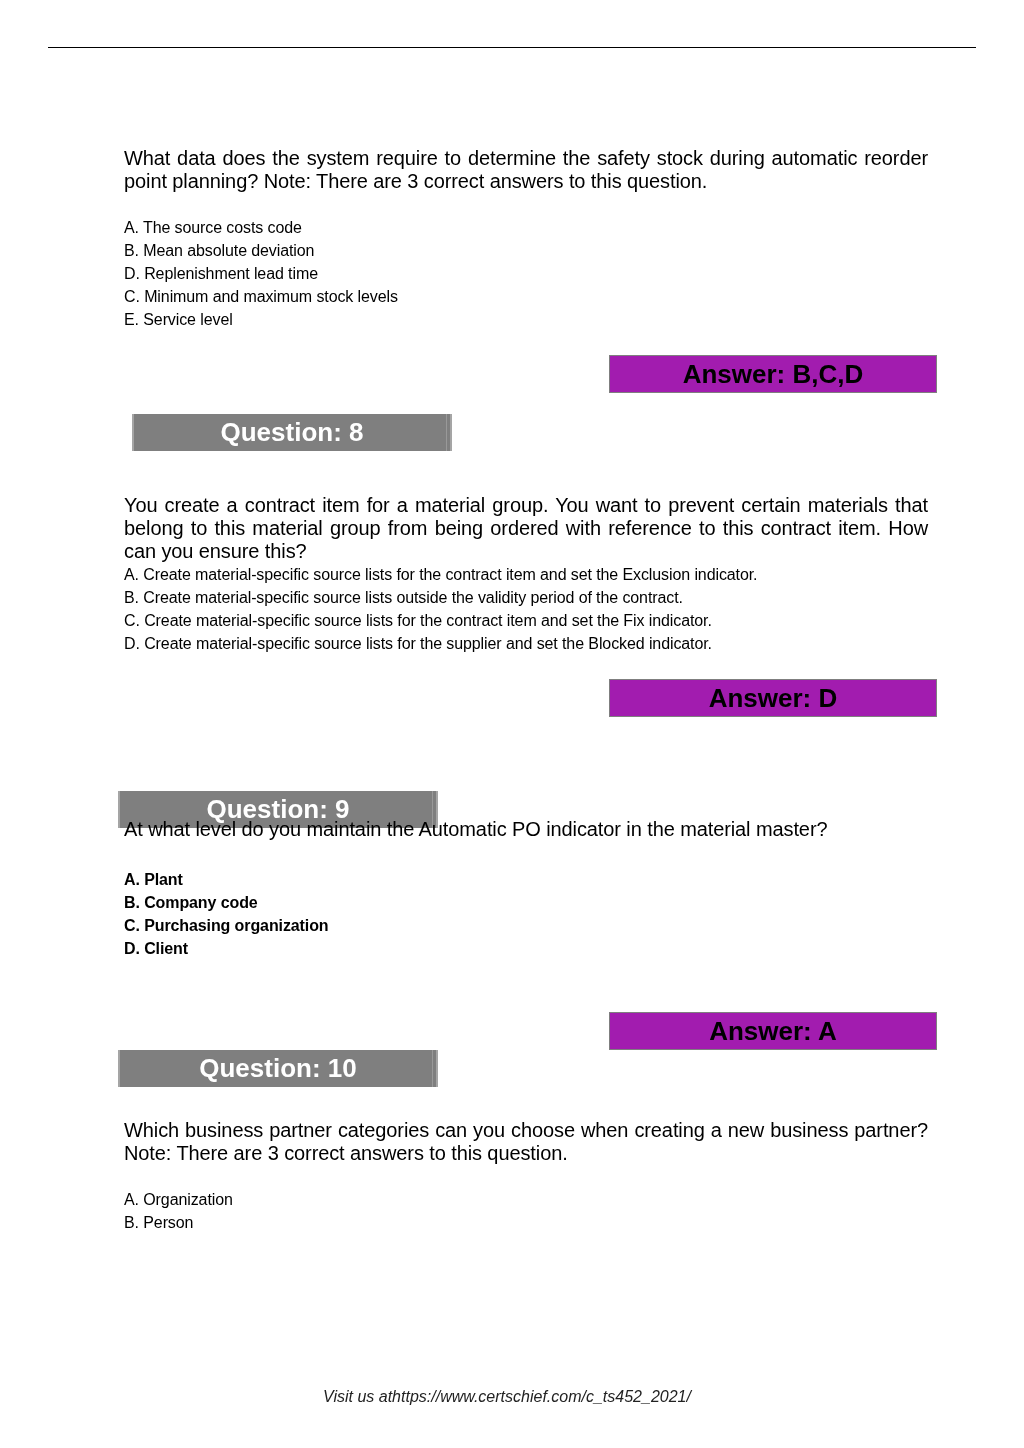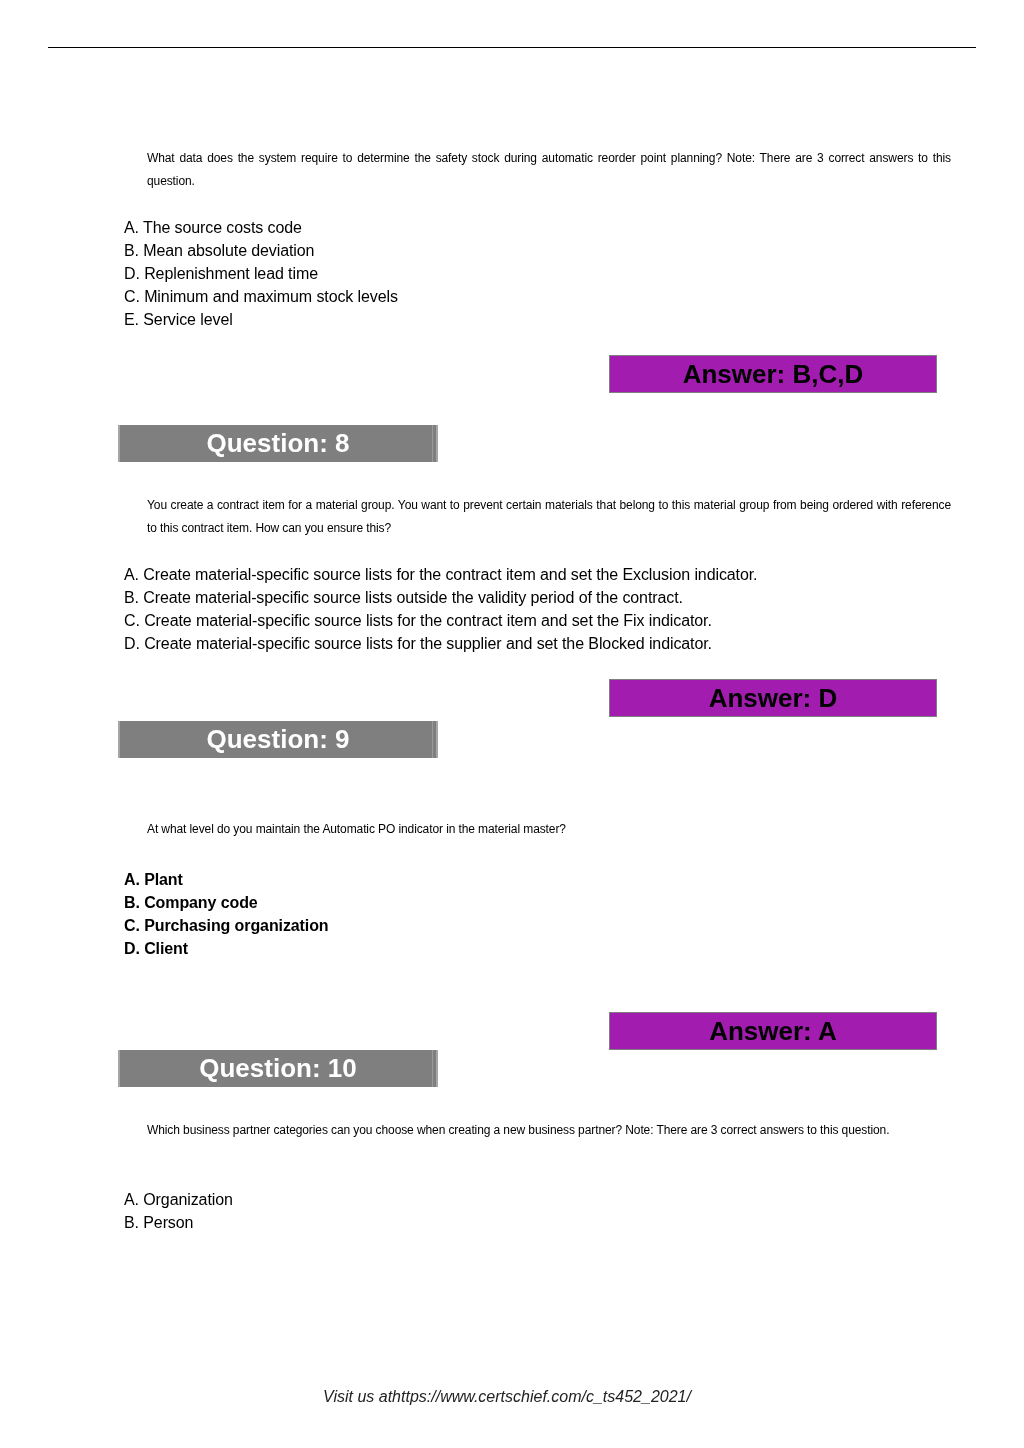--- a/index.html
+++ b/index.html
@@ -1,22 +1,22 @@
 <!DOCTYPE html>
 <html><head>
   <meta charset="utf-8">
   <style>
     html, body { margin: 0; padding: 0; background: #ffffff; }
     body { width: 1024px; height: 1448px; position: relative; overflow: hidden;
            font-family: "Liberation Sans", sans-serif; color: #000; }
     .top-rule { position: absolute; left: 48px; top: 47px; width: 928px; height: 0;
                 border-top: 1.5px solid #000; }
-    .para { position: absolute; left: 124px; width: 804px; font-size: 12px; line-height: 23px;
+    .para { position: absolute; left: 124px; width: 804px; font-size: 20px; line-height: 23px;
             text-align: justify; text-align-last: left; font-family: "Liberation Sans", sans-serif;
-            letter-spacing: -0.1px; margin-left: 23px; }
+            letter-spacing: -0.1px; }
     .opts { position: absolute; left: 124px; font-size: 16px; line-height: 23px;
             font-family: "Liberation Sans", sans-serif; letter-spacing: -0.1px; }
     .opts div { white-space: nowrap; }
     .answer-box { position: absolute; left: 609px; width: 328px; height: 38px;
                   border: 1px solid #7f7f7f; box-sizing: border-box; background: #a21caf;
                   display: flex; align-items: center; justify-content: center;
                   font-weight: bold; font-size: 26px; font-family: "Liberation Sans", sans-serif; }
     .q-header { position: absolute; left: 118px; width: 320px; height: 37px; background: #7f7f7f;
                 box-sizing: border-box; border-left: 2px solid #a5a5a5; border-right: 2px solid #a5a5a5;
                 display: flex; align-items: center; justify-content: center; color: #fff;
@@ -33,31 +33,31 @@
 <div class="para" style="top:147px;">What data does the system require to determine the safety stock during automatic reorder point planning? Note: There are 3 correct answers to this question.</div>
 <div class="opts" style="top:216px;">
   <div>A. The source costs code</div>
   <div>B. Mean absolute deviation</div>
   <div>D. Replenishment lead time</div>
   <div>C. Minimum and maximum stock levels</div>
   <div>E. Service level</div>
 </div>
 <div class="answer-box" style="top:355px;">Answer: B,C,D</div>
 
-<div class="q-header" style="top:425px;">Question: 8</div>
+<div class="q-header" style="top:414px;margin-left:14px;">Question: 8</div>
 <div class="para" style="top:494px;">You create a contract item for a material group. You want to prevent certain materials that belong to this material group from being ordered with reference to this contract item. How can you ensure this?</div>
 <div class="opts" style="top:563px;">
   <div>A. Create material-specific source lists for the contract item and set the Exclusion indicator.</div>
   <div>B. Create material-specific source lists outside the validity period of the contract.</div>
   <div>C. Create material-specific source lists for the contract item and set the Fix indicator.</div>
   <div>D. Create material-specific source lists for the supplier and set the Blocked indicator.</div>
 </div>
 <div class="answer-box" style="top:679px;">Answer: D</div>
 
-<div class="q-header" style="top:721px;">Question: 9</div>
+<div class="q-header" style="top:791px;">Question: 9</div>
 <div class="para" style="top:818px;">At what level do you maintain the Automatic PO indicator in the material master?</div>
 <div class="opts" style="top:868px;font-weight:bold;">
   <div>A. Plant</div>
   <div>B. Company code</div>
   <div>C. Purchasing organization</div>
   <div>D. Client</div>
 </div>
 <div class="answer-box" style="top:1012px;">Answer: A</div>
 
 <div class="q-header" style="top:1050px;">Question: 10</div>

